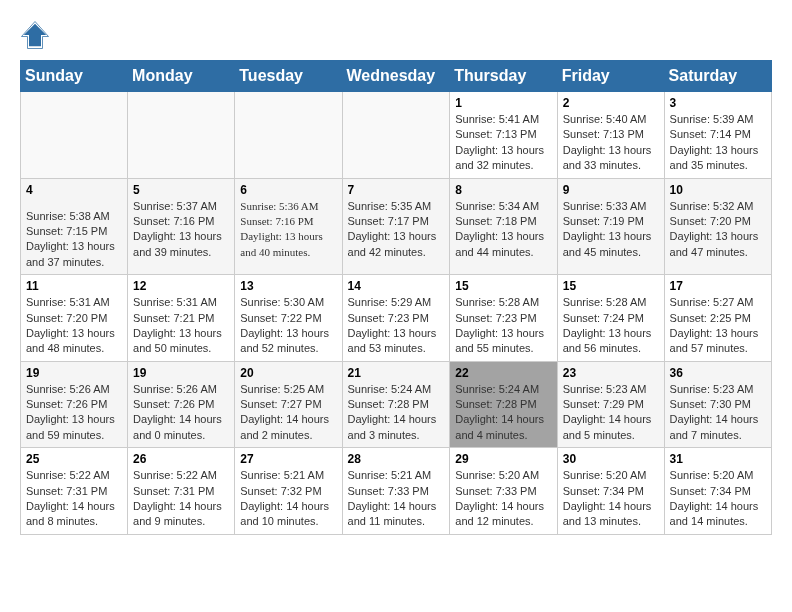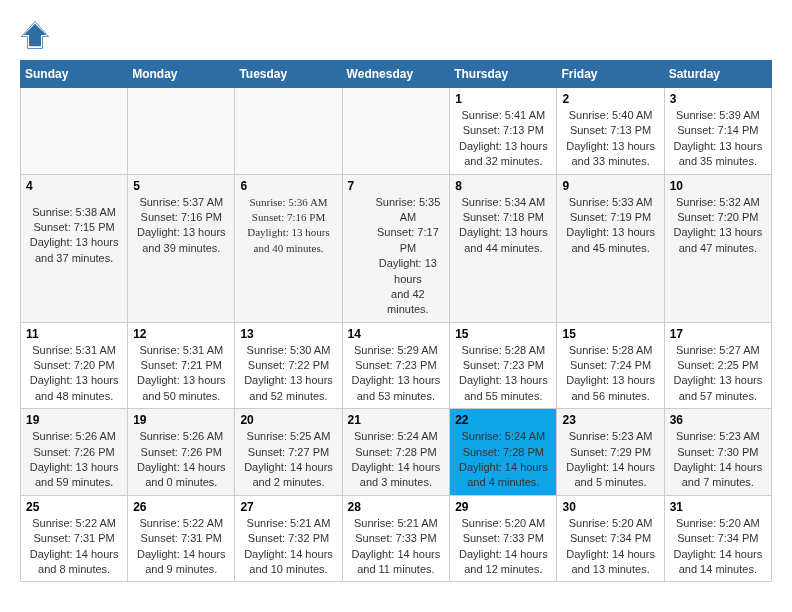--- a/index.html
+++ b/index.html
@@ -55,21 +55,21 @@
     .calendar {
       width: 100%;
       border-collapse: collapse;
       font-size: 11px;
     }
     .calendar th {
       background-color: #2e6da4;
       color: #fff;
       padding: 6px 4px;
       text-align: left;
-      font-size: 12px;
+      font-size: 16px;
       font-weight: bold;
       border: 1px solid #2e6da4;
     }
     .calendar td {
       border: 1px solid #ccc;
       vertical-align: top;
       padding: 4px 5px;
       width: 108px;
       min-height: 80px;
       background: #fff;
@@ -85,21 +85,20 @@
     }
     .day-num {
       font-weight: bold;
       font-size: 12px;
       display: block;
       margin-bottom: 2px;
     }
     .day-info {
       color: #333;
       line-height: 1.4;
-      text-align: center;
     }
   </style>
 </head>
 <body>
 
 <div class="header">
   <div class="logo">
     <svg class="logo-icon" viewBox="0 0 40 40">
       <polygon points="20,5 35,20 28,20 28,35 12,35 12,20 5,20" fill="#2e6da4"></polygon>
       <polygon points="20,2 38,22 30,22 30,38 10,38 10,22 2,22" fill="none" stroke="#2e6da4" stroke-width="1"></polygon>
@@ -172,21 +171,21 @@
         </td>
         <td style="background: rgb(245, 245, 245);">
           <span class="day-num">6</span>
           <div class="day-info" style="white-space: pre-line; font-family: Liberation Serif, serif;">Sunrise: 5:36 AM
 Sunset: 7:16 PM
 Daylight: 13 hours
 and 40 minutes.</div>
         </td>
         <td style="background: rgb(245, 245, 245);">
           <span class="day-num">7</span>
-          <div class="day-info" style="white-space: pre-line; margin-left: 24px;">Sunrise: 5:35 AM
+          <div class="day-info" style="white-space: pre-line;">Sunrise: 5:35 AM
 Sunset: 7:17 PM
 Daylight: 13 hours
 and 42 minutes.</div>
         </td>
         <td style="background: rgb(245, 245, 245);">
           <span class="day-num">8</span>
           <div class="day-info" style="white-space: pre-line;">Sunrise: 5:34 AM
 Sunset: 7:18 PM
 Daylight: 13 hours
 and 44 minutes.</div>
@@ -279,21 +278,21 @@
 Daylight: 14 hours
 and 2 minutes.</div>
         </td>
         <td style="background: rgb(245, 245, 245);">
           <span class="day-num">21</span>
           <div class="day-info" style="white-space: pre-line;">Sunrise: 5:24 AM
 Sunset: 7:28 PM
 Daylight: 14 hours
 and 3 minutes.</div>
         </td>
-        <td style="background: #0ea5e9;">
+        <td style="background: #a3a3a3;">
           <span class="day-num">22</span>
           <div class="day-info" style="white-space: pre-line;">Sunrise: 5:24 AM
 Sunset: 7:28 PM
 Daylight: 14 hours
 and 4 minutes.</div>
         </td>
         <td style="background: rgb(245, 245, 245);">
           <span class="day-num">23</span>
           <div class="day-info" style="white-space: pre-line;">Sunrise: 5:23 AM
 Sunset: 7:29 PM

